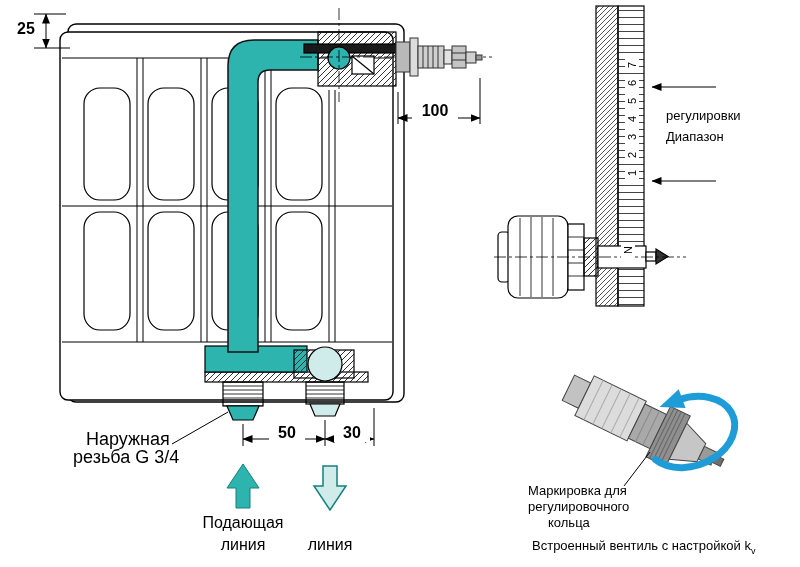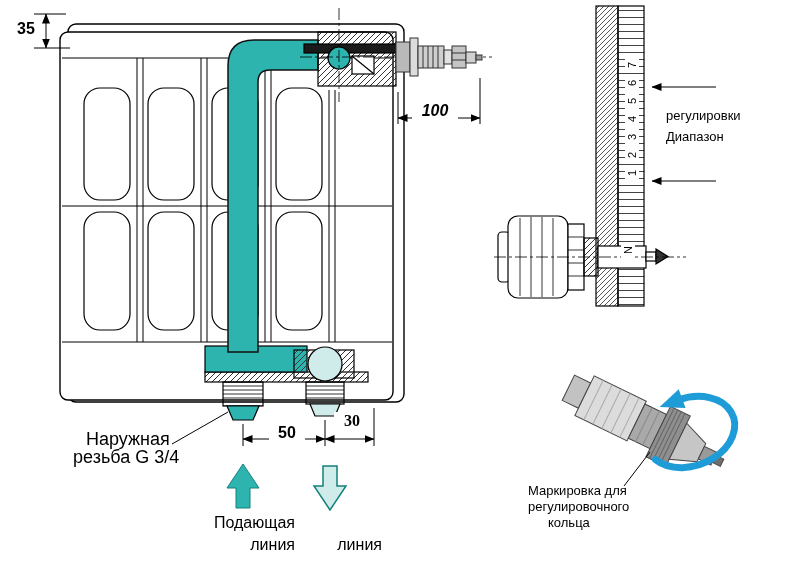--- a/index.html
+++ b/index.html
@@ -4,21 +4,21 @@
 <style>
   html,body{margin:0;padding:0;background:#fff;}
   #page{position:relative;width:800px;height:567px;background:#fff;overflow:hidden;
         font-family:"Liberation Sans",sans-serif;color:#000;}
   #page svg{position:absolute;left:0;top:0;}
   .lbl{position:absolute;white-space:nowrap;line-height:1.1;}
   .dim{font-weight:bold;font-size:16px;background:#fff;padding:0 3px;text-align:center;}
   .txt15{font-size:18px;}
   .txt16{font-size:16px;}
   .txt13{font-size:13px;}
-  .ctr{text-align:right;}
+  .ctr{text-align:center;}
   .rot{transform:rotate(-90deg);transform-origin:center center;font-size:11px;width:16px;height:14px;
        text-align:center;background:#fff;line-height:14px;}
 </style>
 </head>
 <body>
 
 <div id="page">
 
 <svg width="800" height="567" viewBox="0 0 800 567">
   <defs>
@@ -191,27 +191,27 @@
   </g>
 
   <g transform="rotate(-20 690 432)">
     <path d="M648 446 A46 34 0 1 0 690 398" fill="none" stroke="#1e9cd7" stroke-width="7" stroke-linecap="round"></path>
     <polygon points="694,388 694,408 670,398" fill="#1e9cd7"></polygon>
   </g>
 
   <line x1="624" y1="486" x2="650" y2="452" stroke="#000" stroke-width="1"></line>
 </svg>
 
-<div class="lbl dim" style="left:14px;top:20px;">35</div>
-
-<div class="lbl dim" style="left:412px;top:102px;width:40px;font-style:italic;">100</div>
+<div class="lbl dim" style="left:14px;top:20px;">25</div>
+
+<div class="lbl dim" style="left:412px;top:102px;width:40px;">100</div>
 
 <div class="lbl dim" style="left:269px;top:424px;width:30px;">50</div>
 
-<div class="lbl dim" style="left:334px;top:412px;width:30px;font-family:Liberation Serif, serif;">30</div>
+<div class="lbl dim" style="left:334px;top:424px;width:30px;">30</div>
 
 <div class="lbl txt15" style="left:86px;top:430px;">Наружная</div>
 <div class="lbl txt15" style="left:73px;top:448px;">резьба G 3/4</div>
 
 <div class="lbl txt16 ctr" style="left:191px;top:514px;width:104px;">Подающая</div>
 <div class="lbl txt16 ctr" style="left:191px;top:536px;width:104px;">линия</div>
 
 <div class="lbl txt16 ctr" style="left:278px;top:536px;width:104px;">линия</div>
 
 <div class="lbl txt13" style="left:666px;top:82px;margin-top:48px;">Диапазон</div>
@@ -224,14 +224,17 @@
 <div class="lbl rot" style="left:624px;top:130px;">3</div>
 <div class="lbl rot" style="left:624px;top:148px;">2</div>
 <div class="lbl rot" style="left:624px;top:166px;">1</div>
 
 <div class="lbl rot" style="left:620px;top:243px;">N</div>
 
 <div class="lbl txt13" style="left:528px;top:484px;">Маркировка для</div>
 <div class="lbl txt13" style="left:528px;top:500px;text-align:right;">регулировочного</div>
 <div class="lbl txt13" style="left:528px;top:516px;padding-left:20px;">кольца</div>
 
-
+<div class="lbl txt13" style="left:532px;top:539px;">
+  <span>Встроенный вентиль с настройкой k</span><sub style="font-size:9px;">v</sub>
 </div>
 
+</div>
+
 </body></html>

